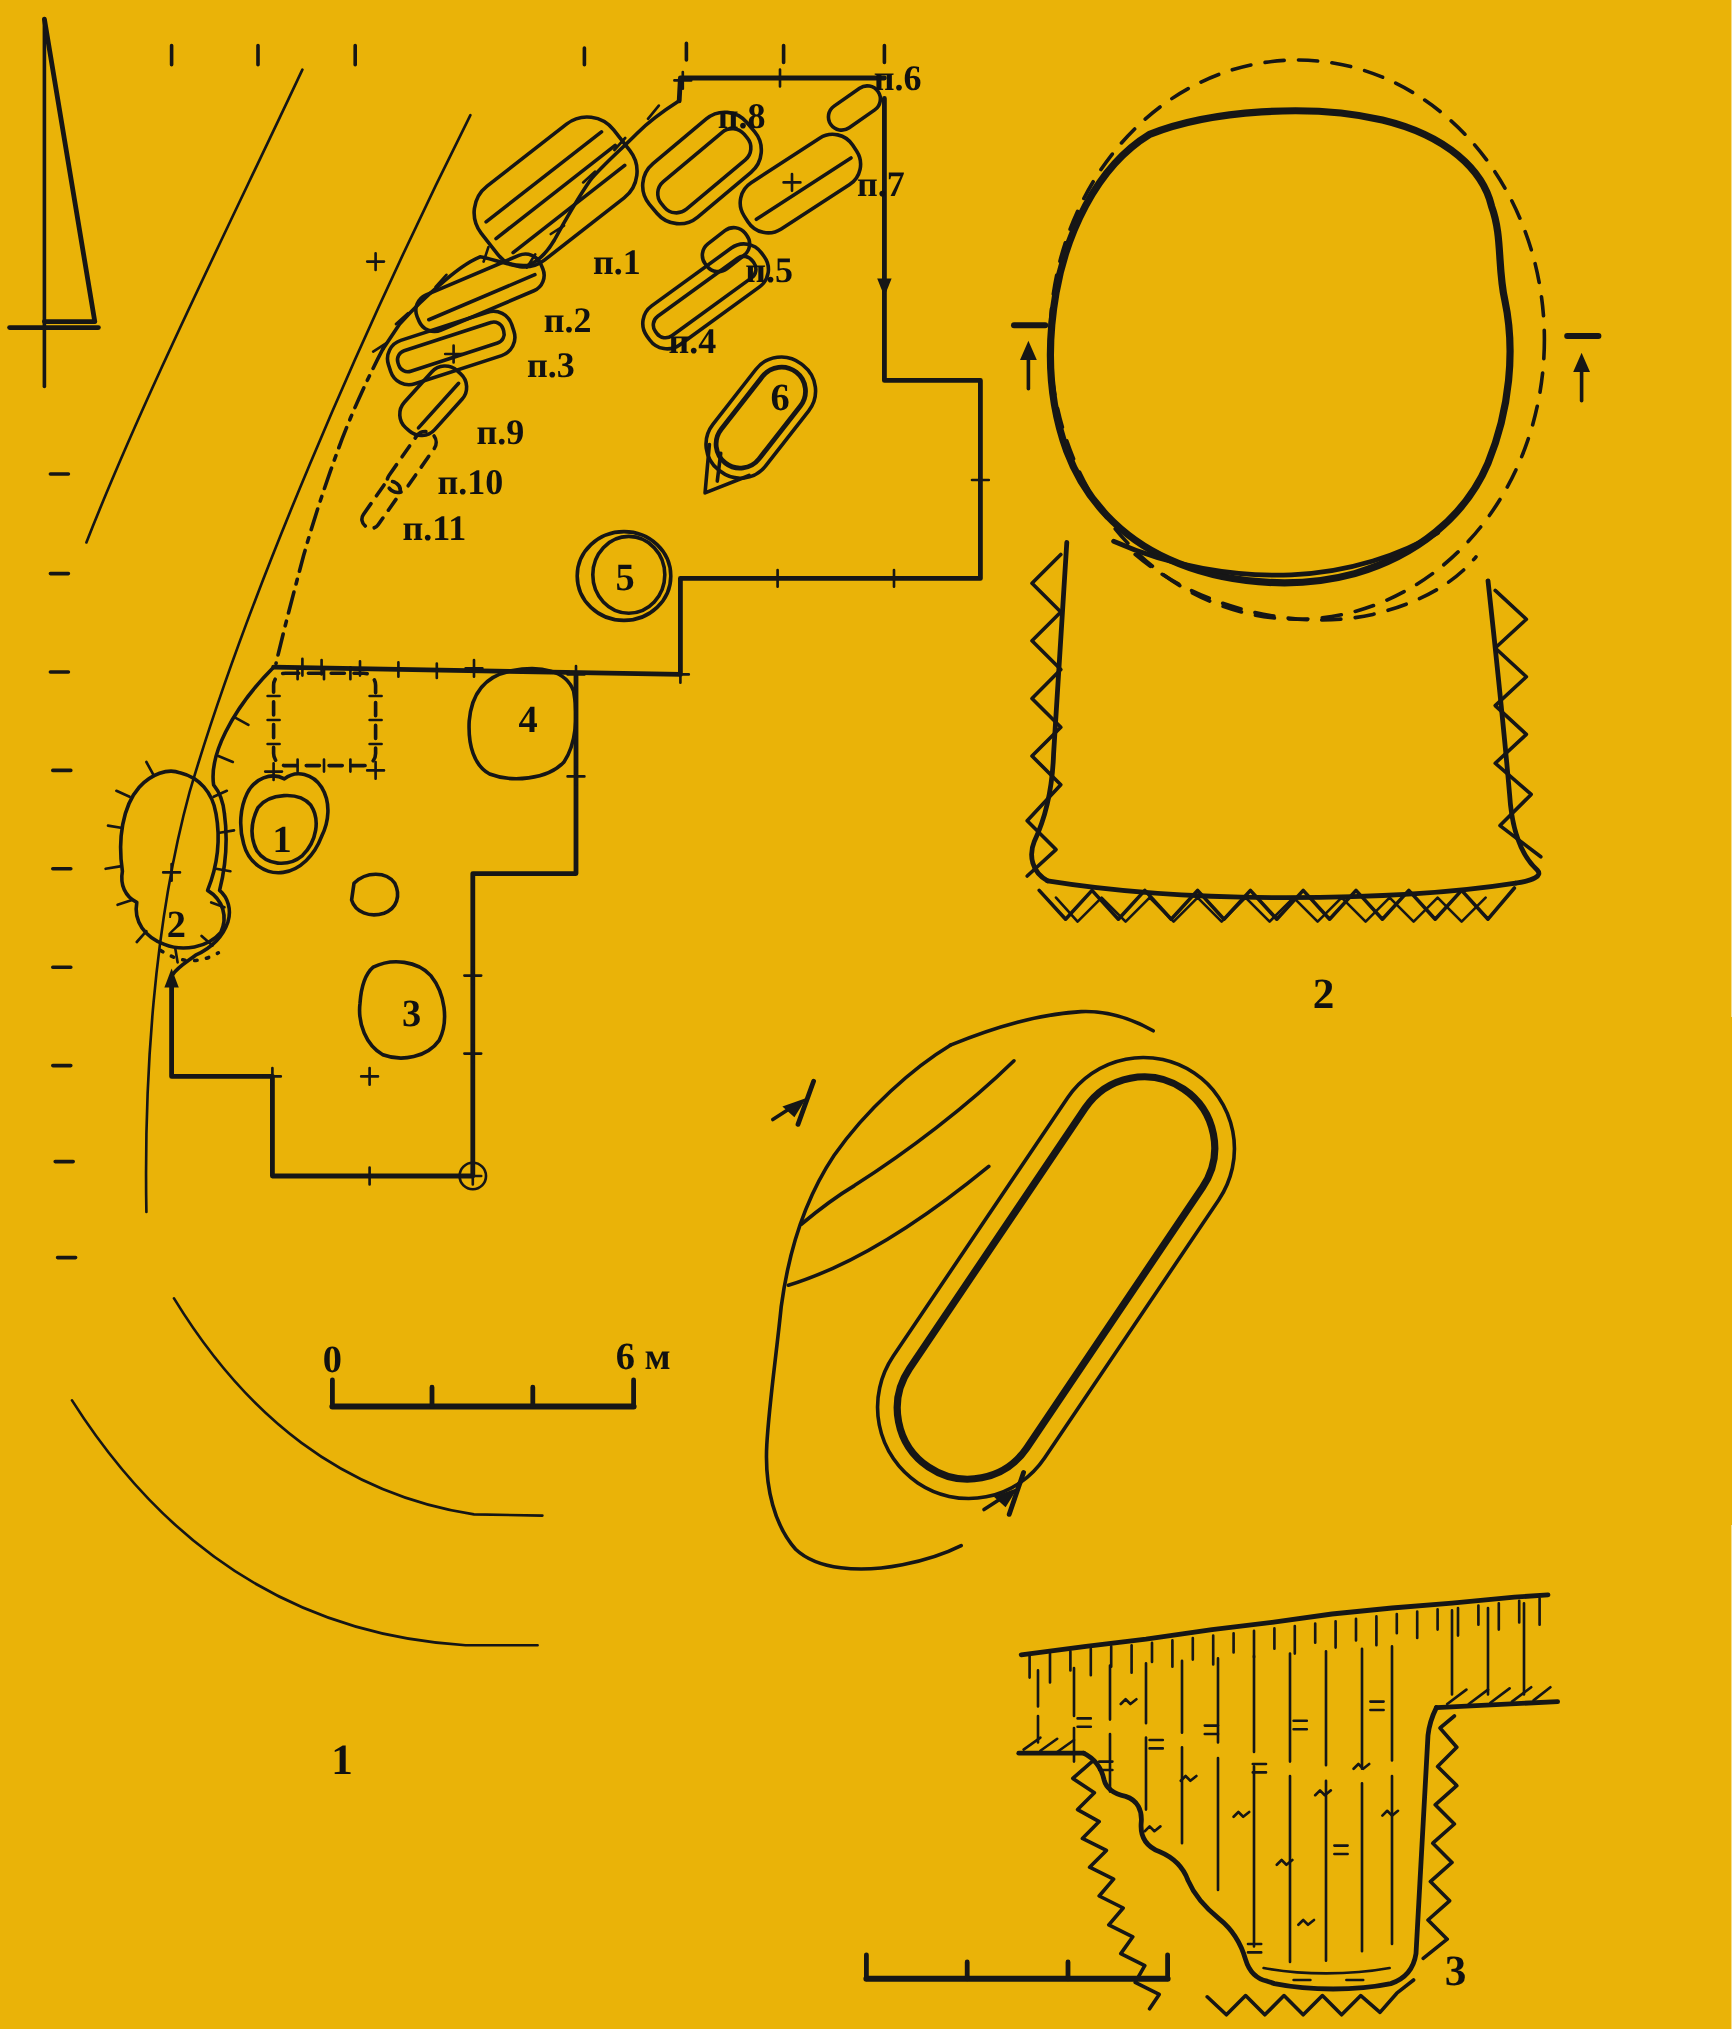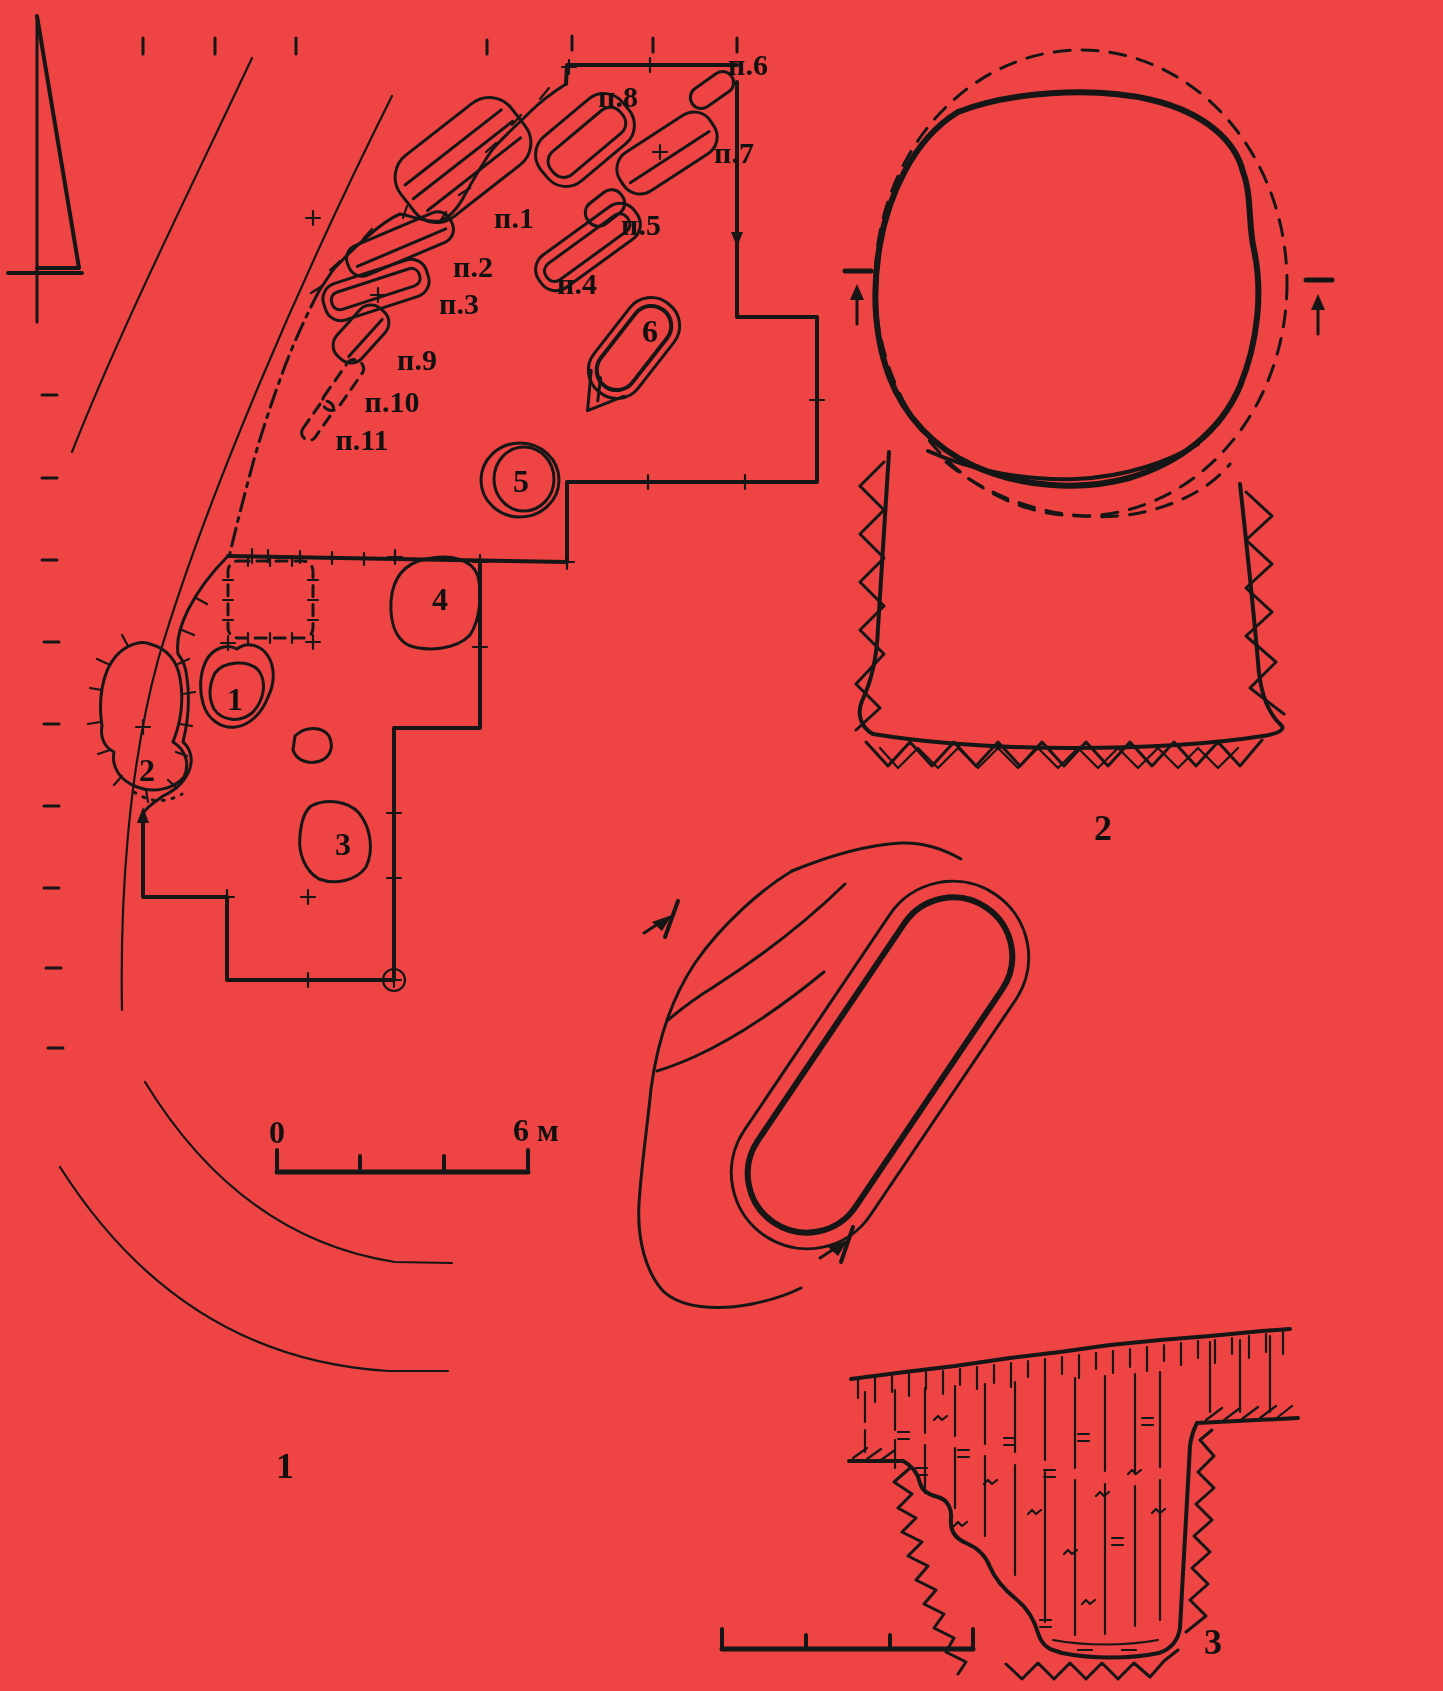--- a/index.html
+++ b/index.html
@@ -1,16 +1,16 @@
 <!DOCTYPE html>
 <html><head>
 <meta charset="utf-8">
 <style>
   html,body{margin:0;padding:0;background:#ffffff;}
-  .page{width:1443px;height:1691px;position:relative;background:#ef4444;overflow:hidden;}
+  .page{width:1443px;height:1691px;position:relative;background:#eab308;overflow:hidden;}
   svg{display:block}
   .k{stroke:#161616;fill:none;stroke-linecap:round;stroke-linejoin:round;}
   .w2{stroke-width:2.2}
   .w3{stroke-width:3}
   .w4{stroke-width:4}
   .w5{stroke-width:5}
   .w6{stroke-width:6}
   .dash{stroke-dasharray:11 8}
   .dash2{stroke-dasharray:16 12}
   .dashdot{stroke-dasharray:18 7 4 7}

